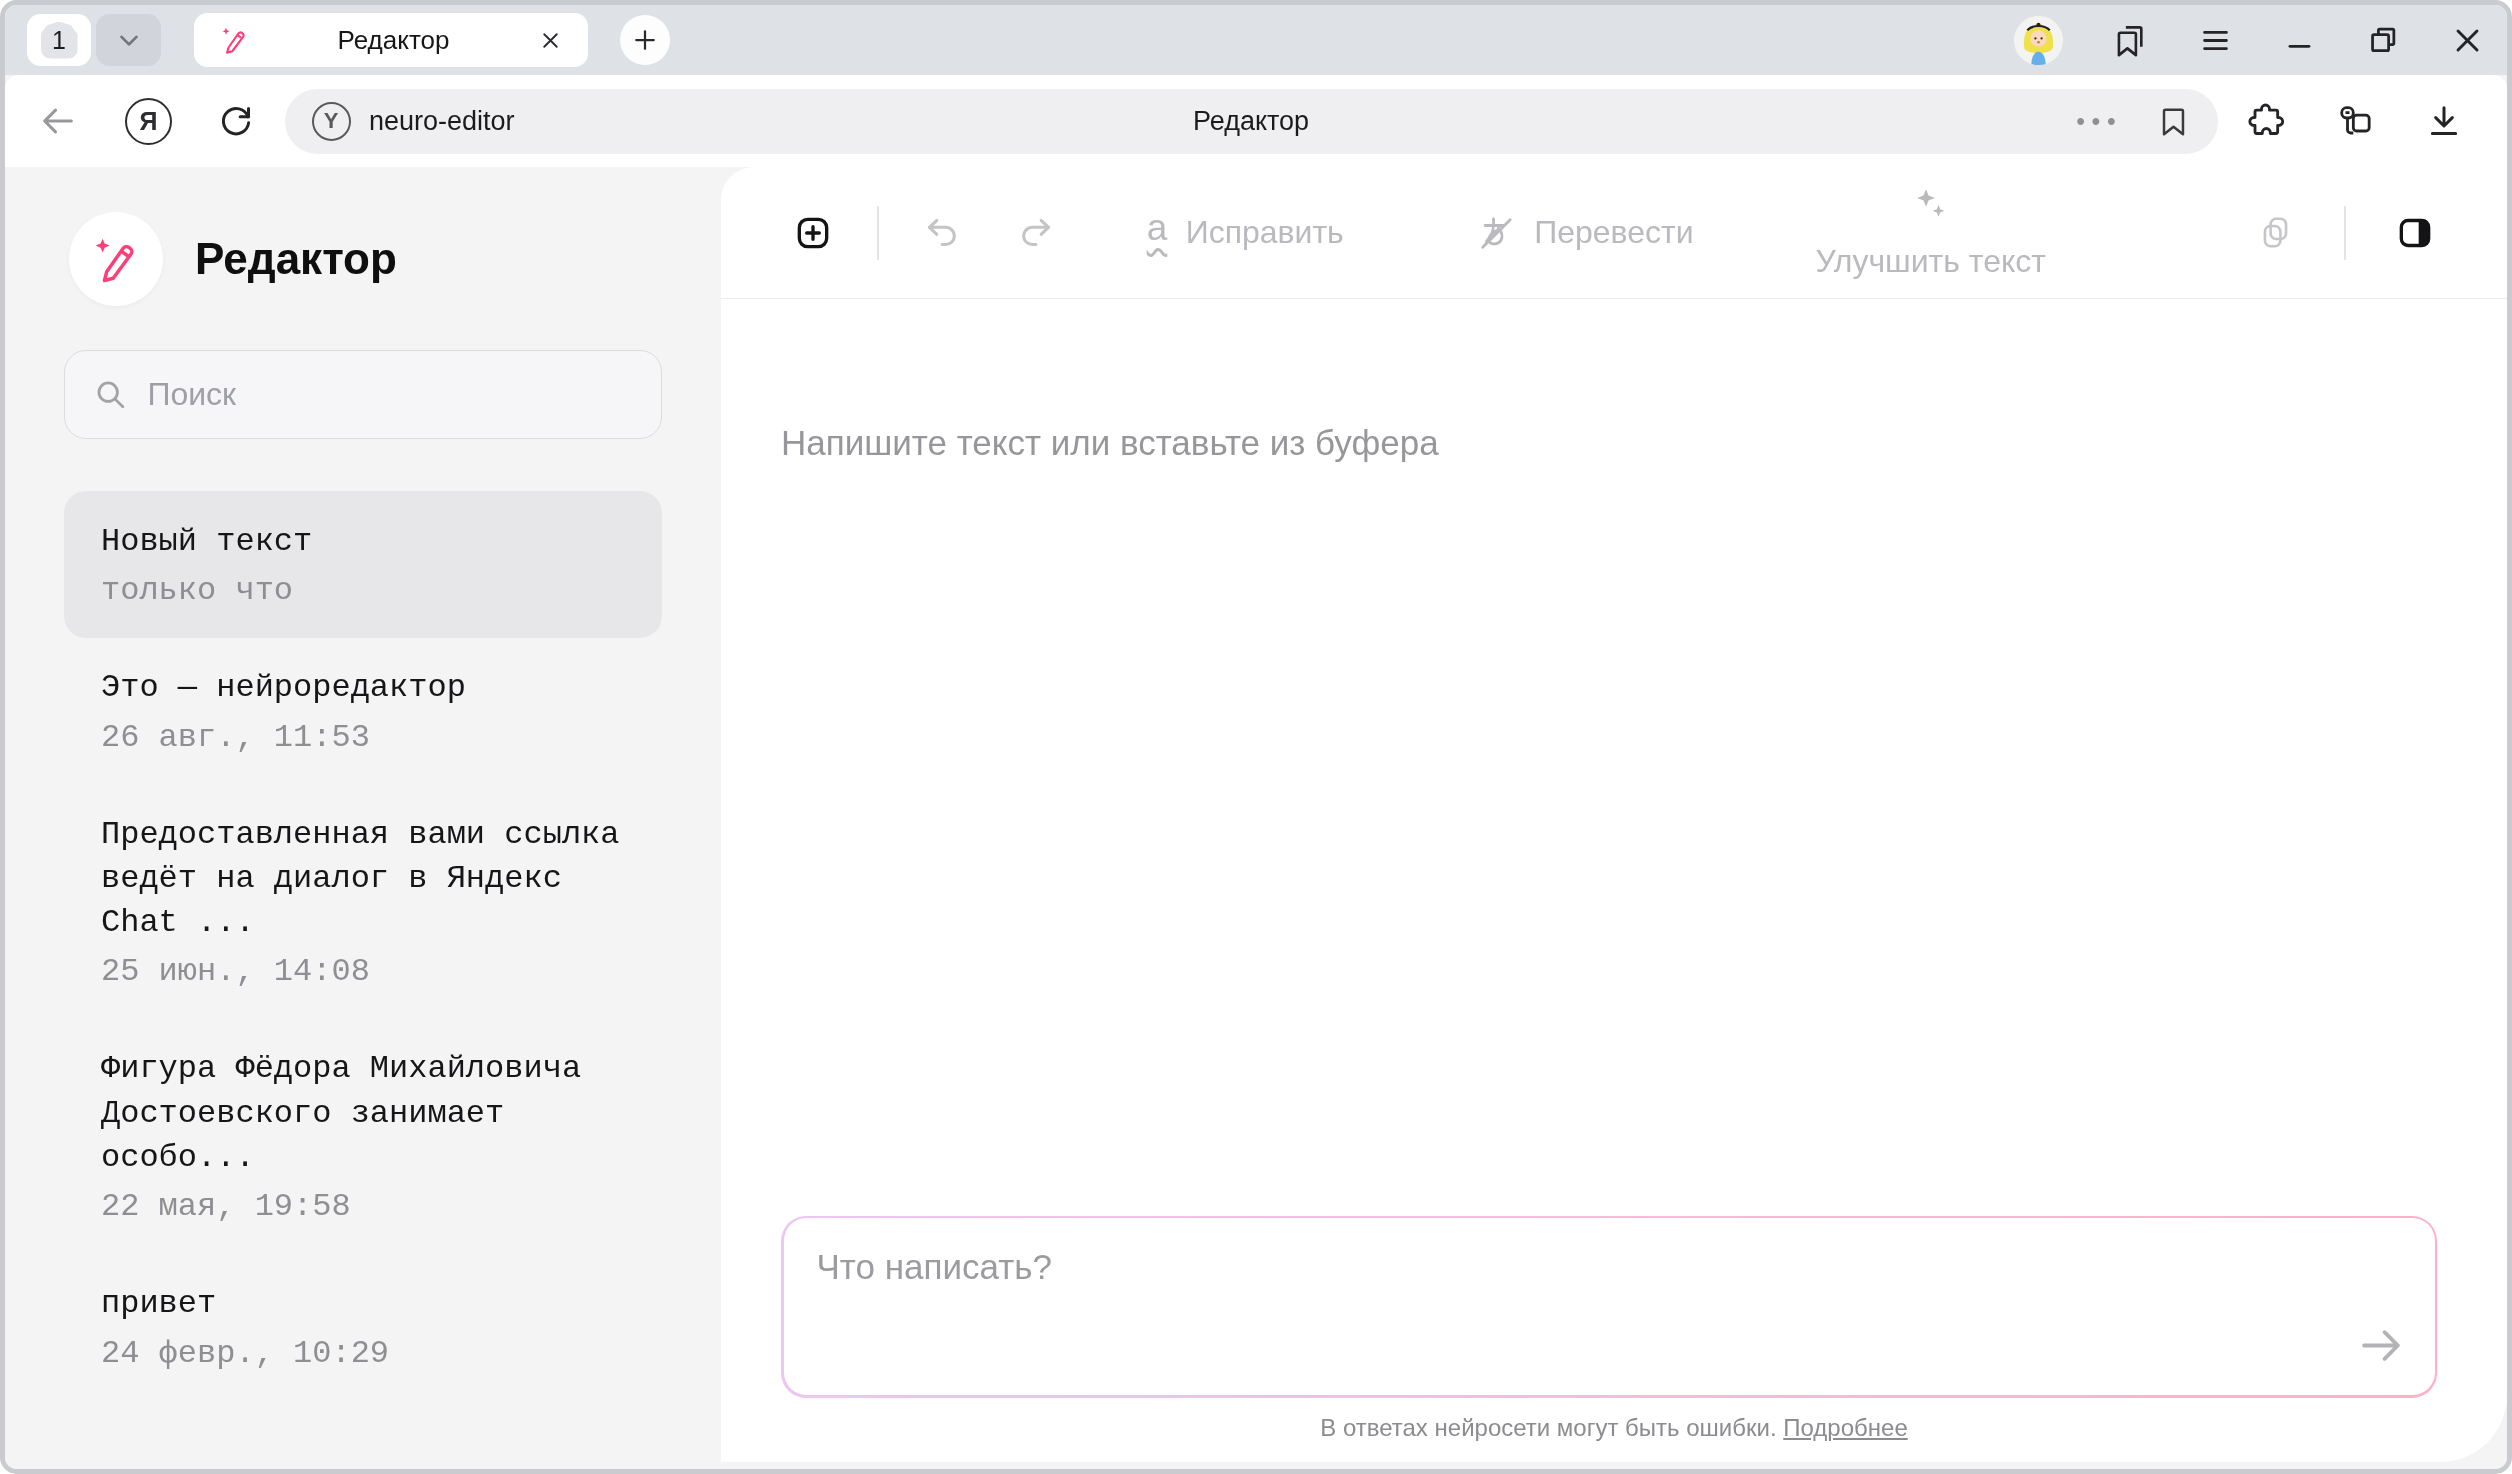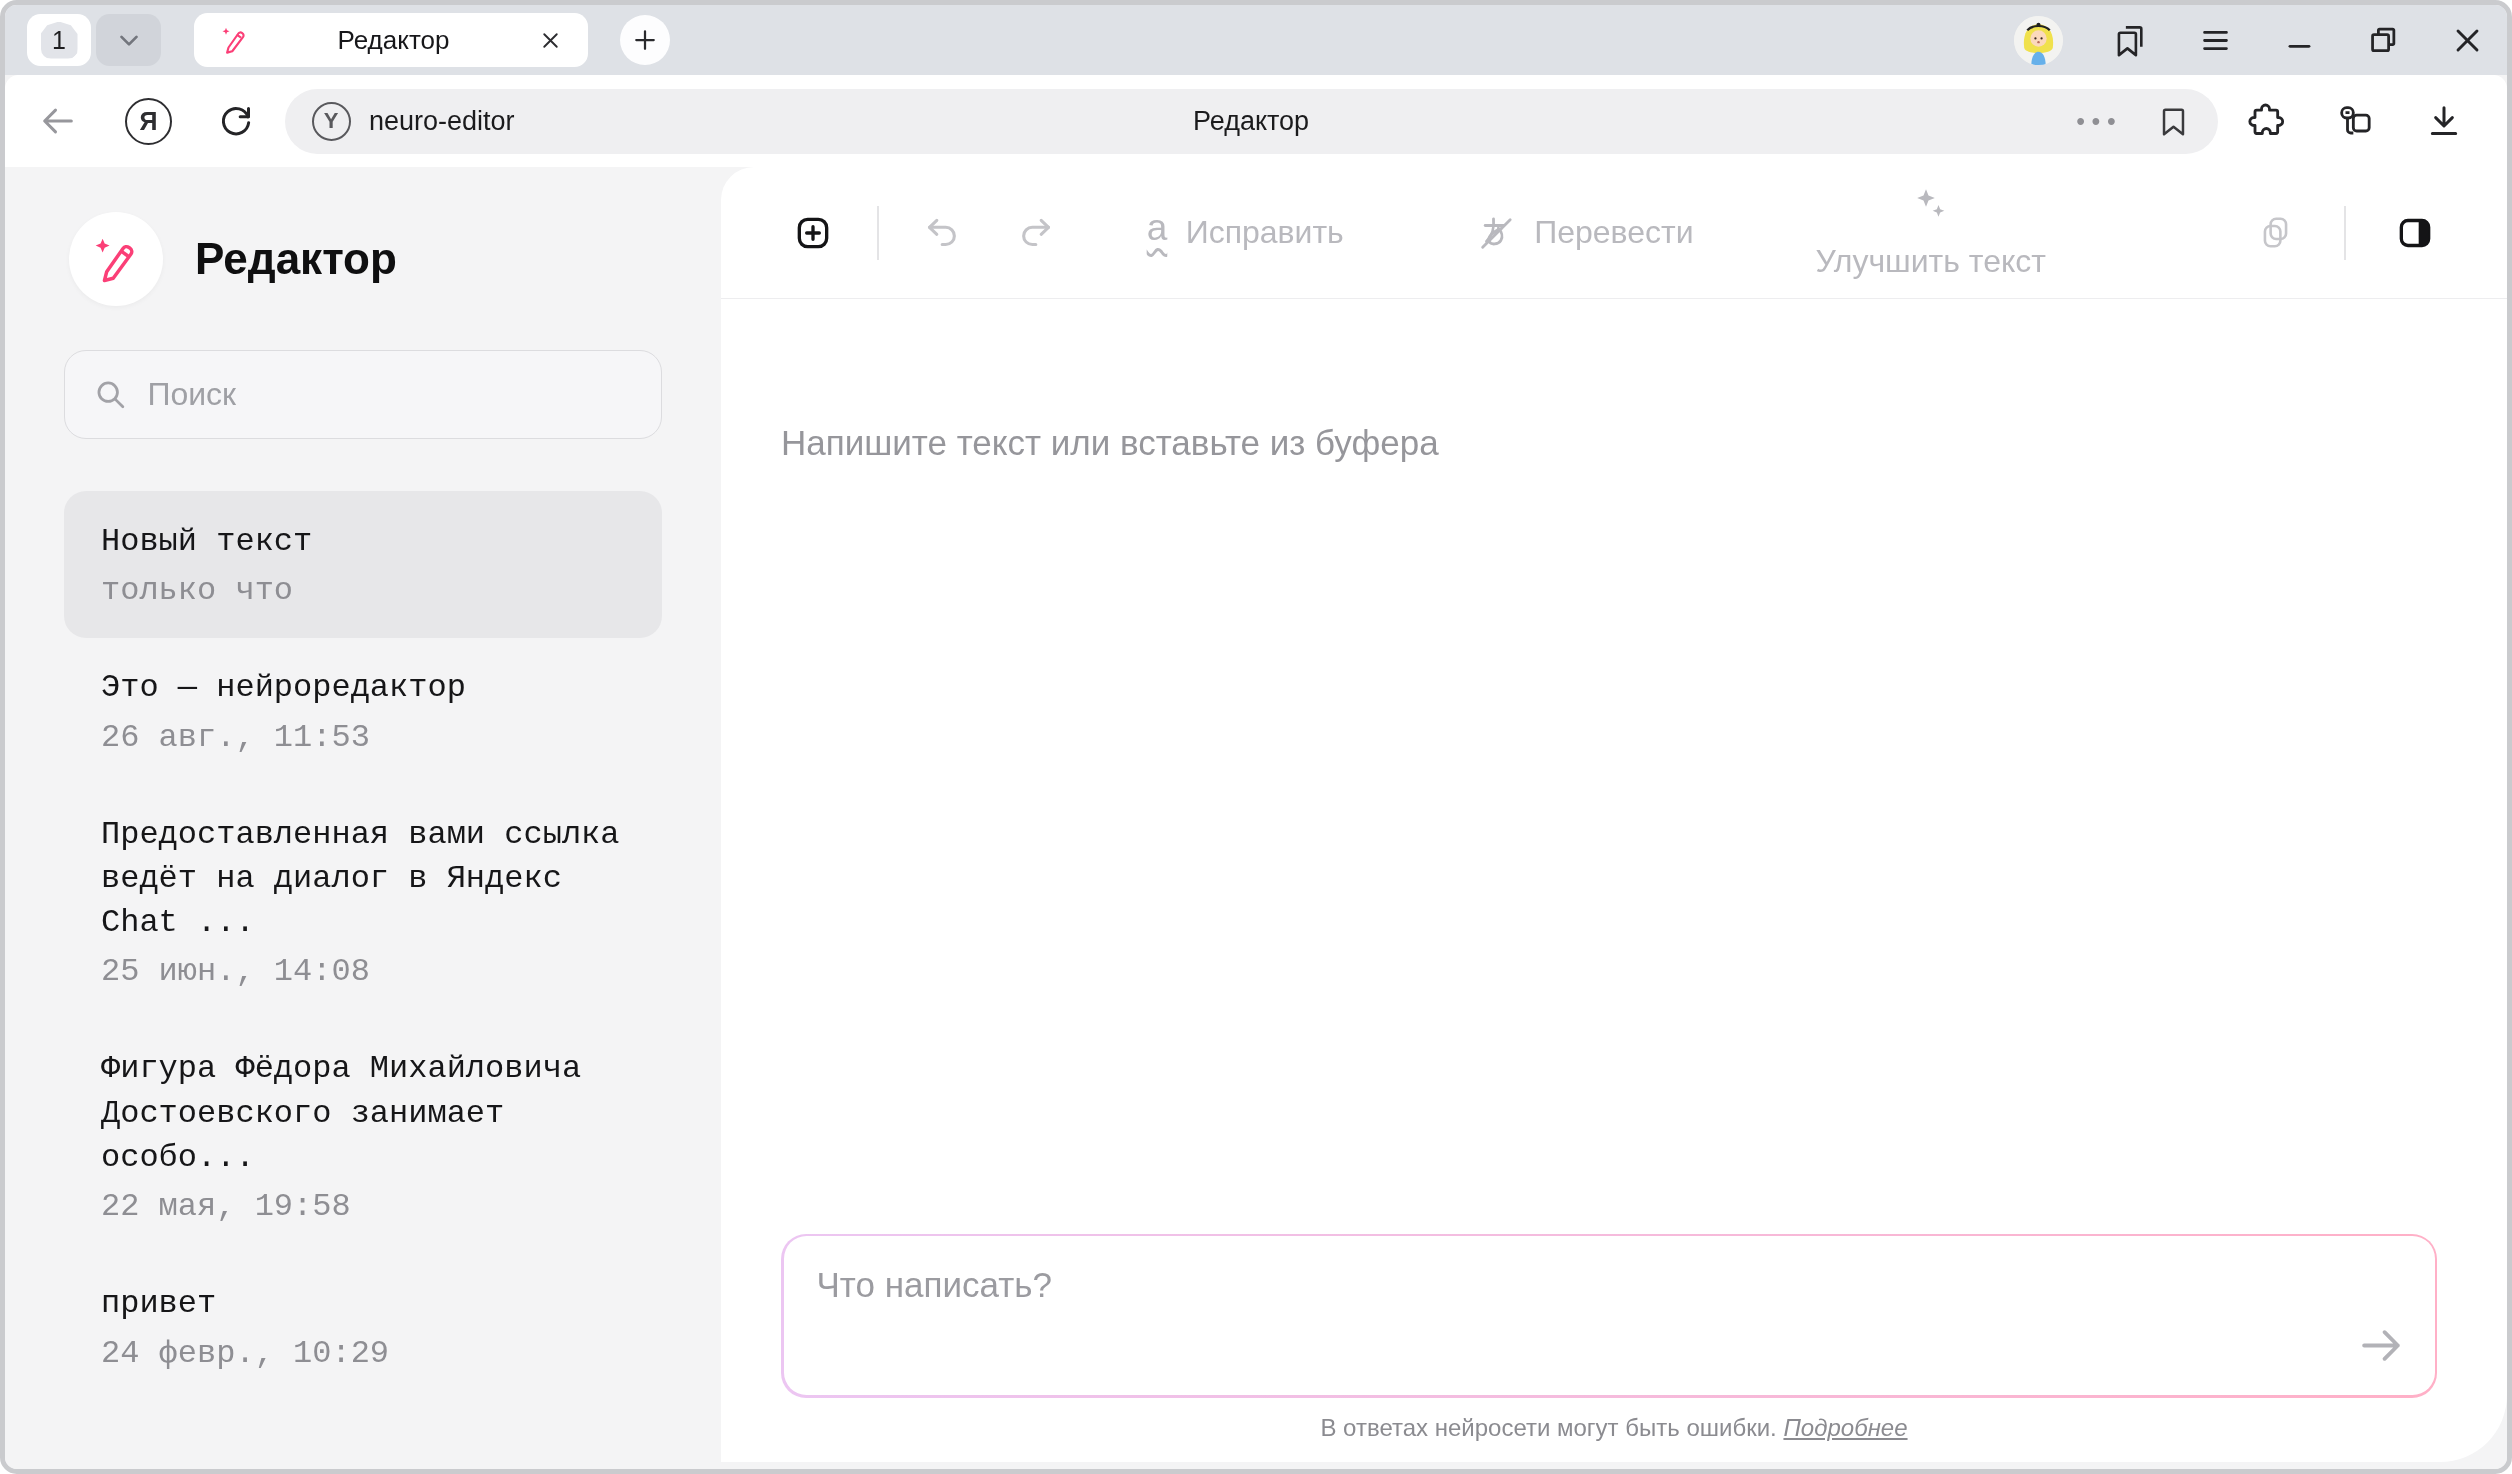--- a/index.html
+++ b/index.html
@@ -68,28 +68,28 @@
   .tbtn-fix { margin-left:92px; }
   .tbtn-translate { margin-left:132px; }
   .tbtn-improve { margin-left:122px;flex-direction:column; }
   .tbtn-copy { margin-left:auto; }
   .fix-letter { font-size:37px; color:#b9b9be; text-decoration:underline wavy; text-decoration-thickness:2.5px; text-underline-offset:7.5px; line-height:1; padding-bottom:10px; }
 
   .editor { flex:1; padding:124px 60px 0 60px; }
   .ed-placeholder { font-size:35px; color:#96969b; }
 
   .prompt-outer { margin:0 70px 0 60px; flex:0 0 auto; background:linear-gradient(90deg,#ecc6f2,#ffb0c7); padding:2.5px; border-radius:25px; }
-  .prompt-inner { background:#ffffff; border-radius:22.6px; height:159px; position:relative; }
+  .prompt-inner { background:#ffffff; border-radius:22.6px; height:177px; position:relative; }
   .prompt-inner textarea { width:100%; height:100%; border:none; outline:none; resize:none; background:transparent; border-radius:22.6px;
                            padding:28.5px 100px 28.5px 33px; font-size:35px; color:#2c2c2e; font-family:"Liberation Sans","DejaVu Sans",sans-serif; }
   .prompt-inner textarea::placeholder { color:#9b9ba0; }
   .send-btn { position:absolute; right:28.5px; bottom:22px; cursor:pointer; }
 
   .footnote { flex:0 0 auto; text-align:center; padding:16.7px 0 20px; font-size:24px; color:#8b8b90; }
-  .footnote a { color:#8b8b90; text-decoration:underline; cursor:pointer;font-style:italic; }
+  .footnote a { color:#8b8b90; text-decoration:underline; cursor:pointer; }
 </style>
 </head>
 <body>
 
 <div class="window">
 
   <div class="tabbar">
     <div class="tabgroup-pill">
       <div class="tg-shield">1</div>
     </div>

